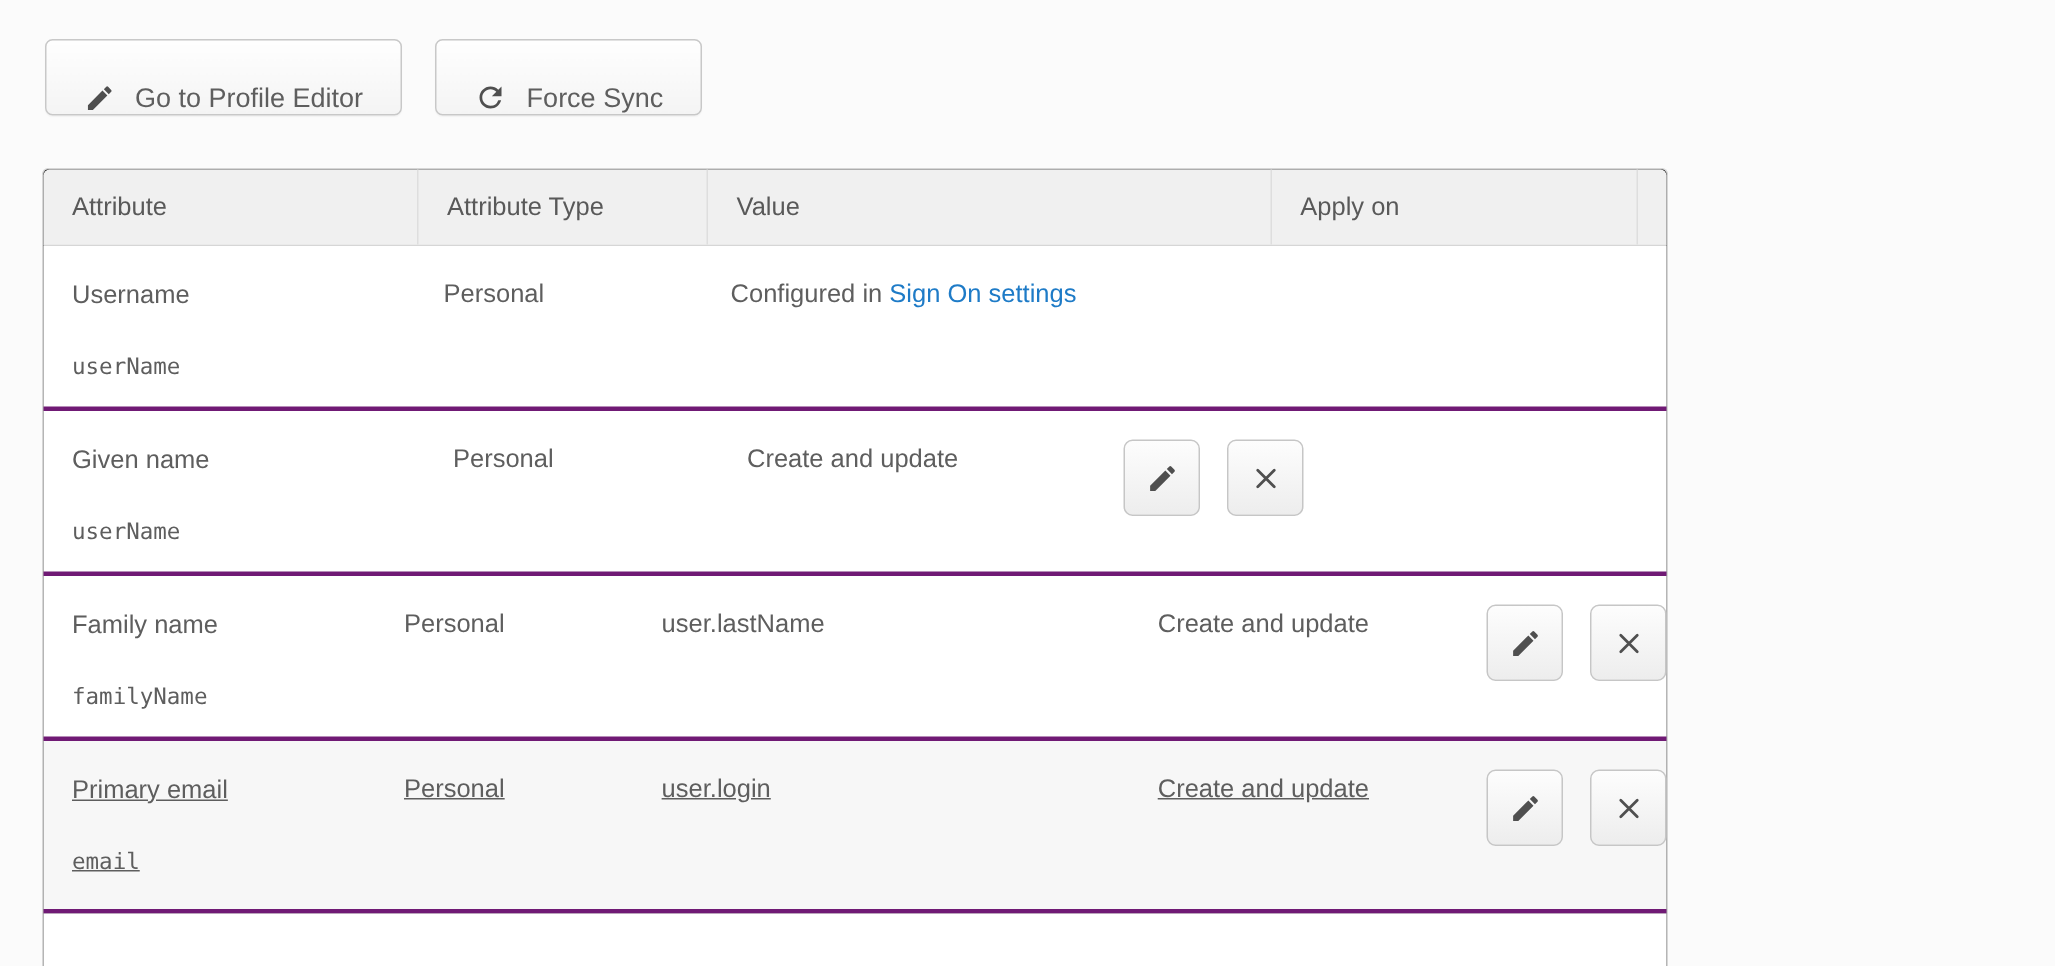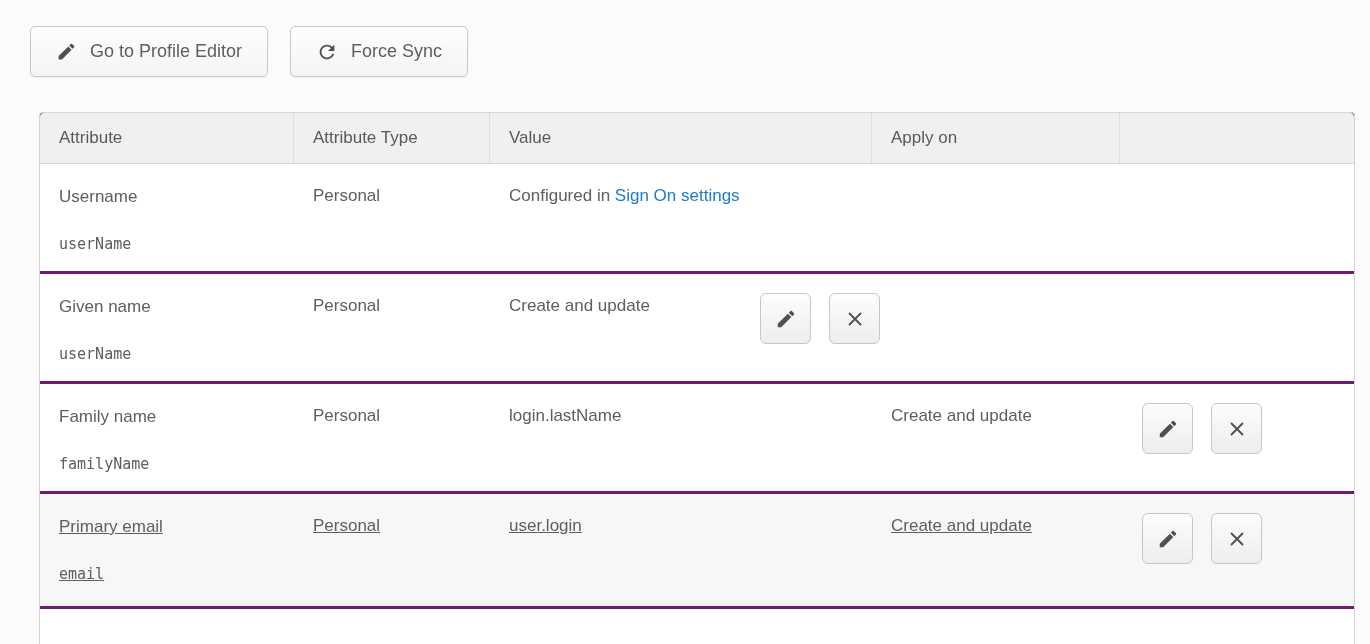--- a/index.html
+++ b/index.html
@@ -12,42 +12,41 @@
     color: #5e5e5e;
   }
   .page { position: relative; width: 1370px; height: 644px; }
 
   
   .toolbar {
     position: absolute; left: 30px; top: 26px;
     display: flex; gap: 22px;
   }
   .btn {
-    display: inline-flex; align-items: center; gap: 13px;
+    display: inline-flex; align-items: flex-end; gap: 13px;
     height: 51px; padding: 0 25px;
     background: linear-gradient(#fefefe, #f4f4f4);
     border: 1px solid #c8c8c8;
     border-radius: 5px;
     box-shadow: 0 1px 1px rgba(0,0,0,0.04);
     font-family: "Liberation Sans", sans-serif;
     font-size: 18px; color: #5e5e5e;
     cursor: pointer;
   }
   .btn .icon { display: inline-flex; align-items: center; }
   .btn svg { display: block; }
 
   
   .table {
     position: absolute; left: 28px; top: 112px;
-    width: 1316px;
+    width: 1084px;
     background: #000000;
     border: 1px solid #d6d6d6;
     border-bottom: none;
     border-radius: 4px 4px 0 0;
-    margin-left: 11px;
   }
   .thead {
     display: flex; height: 51px;
     background: #f0f0f0;
     border-bottom: 1px solid #d6d6d6;
     border-radius: 4px 4px 0 0;
     font-size: 17px; color: #595959;
   }
   .th {
     display: flex; align-items: center;
@@ -171,21 +170,21 @@
         </button>
       </div>
     </div>
 
     <div class="trow">
       <div class="cell c1">
         <div class="attr-label">Family name</div>
         <div class="attr-var">familyName</div>
       </div>
       <div class="cell c2">Personal</div>
-      <div class="cell c3">login.lastName</div>
+      <div class="cell c3">user.lastName</div>
       <div class="cell c4">Create and update</div>
       <div class="actions-cell c5">
         <button class="action-btn">
           <span>
             <svg width="22" height="22" viewBox="0 0 24 24" fill="#4f4f4f">
               <path d="M3 17.25V21h3.75L17.81 9.94l-3.75-3.75L3 17.25zM20.71 7.04c.39-.39.39-1.02 0-1.41l-2.34-2.34a.9959.9959 0 0 0-1.41 0l-1.83 1.83 3.75 3.75 1.83-1.83z"></path>
             </svg>
           </span>
         </button>
         <button class="action-btn">

